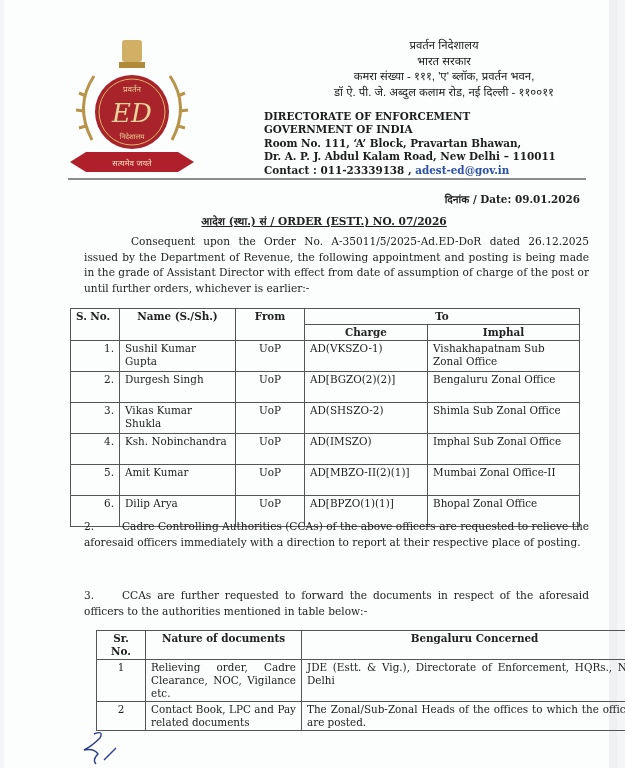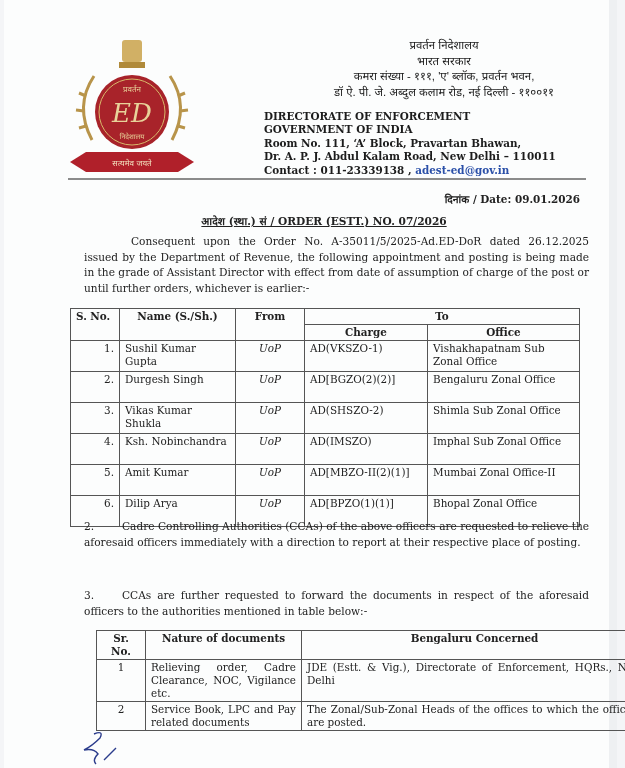--- a/index.html
+++ b/index.html
@@ -31,21 +31,21 @@
     position:absolute; left:60px; top:214px; width:520px; text-align:center;
     font-size:10.6px; font-weight:bold; text-decoration:underline;
   }
   .para { position:absolute; left:80px; width:505px; font-size:10.6px; line-height:15.6px; text-align:justify; }
   .p1 { top:234px; text-indent:47px; }
   table { border-collapse:collapse; position:absolute; font-size:10.4px; }
   td, th { border:1px solid #555; vertical-align:top; padding:1px 5px; line-height:13px; }
   th { font-weight:bold; }
   .t1 { left:66px; top:308px; width:510px; }
   .t1 .sn { text-align:right; width:30px; }
-  .t1 .from { text-align:center;font-style:italic; }
+  .t1 .from { text-align:center; }
   .t1 td { height:28px; }
   .p2 { top:519px; }
   .p3 { top:588px; }
   .t2 { left:92px; top:630px; width:552px; font-size:10.4px; }
   .t2 td { text-align:justify; }
   .t2 .sr { text-align:center; width:38px; }
   .sig { position:absolute; left:70px; top:730px; width:60px; height:38px; }
 </style>
 </head>
 <body>
@@ -102,21 +102,21 @@
   <table class="t1">
     <thead>
       <tr>
         <th rowspan="2" style="text-align:left;width:38px">S. No.</th>
         <th rowspan="2" style="text-align:center;width:105px">Name (S./Sh.)</th>
         <th rowspan="2" style="width:58px">From</th>
         <th colspan="2">To</th>
       </tr>
       <tr>
         <th style="width:112px">Charge</th>
-        <th>Office</th>
+        <th>Imphal</th>
       </tr>
     </thead>
     <tbody>
       <tr>
         <td class="sn">1.</td>
         <td>Sushil Kumar Gupta</td>
         <td class="from">UoP</td>
         <td>AD(VKSZO-1)</td>
         <td>Vishakhapatnam Sub Zonal Office</td>
       </tr>
@@ -175,21 +175,21 @@
       </tr>
     </thead>
     <tbody>
       <tr>
         <td class="sr">1</td>
         <td>Relieving order, Cadre Clearance, NOC, Vigilance etc.</td>
         <td>JDE (Estt. &amp; Vig.), Directorate of Enforcement, HQRs., New Delhi</td>
       </tr>
       <tr>
         <td class="sr">2</td>
-        <td>Service Book, LPC and Pay related documents</td>
+        <td>Contact Book, LPC and Pay related documents</td>
         <td>The Zonal/Sub-Zonal Heads of the offices to which the officers are posted.</td>
       </tr>
     </tbody>
   </table>
 
   <svg class="sig" viewBox="0 0 60 38">
     <path d="M20 4 Q30 0 26 8 Q18 16 10 20 Q20 18 24 24 Q18 30 22 34 M30 30 L42 18" fill="none" stroke="#2b3c8c" stroke-width="1.4"></path>
   </svg>
 </div>
 

